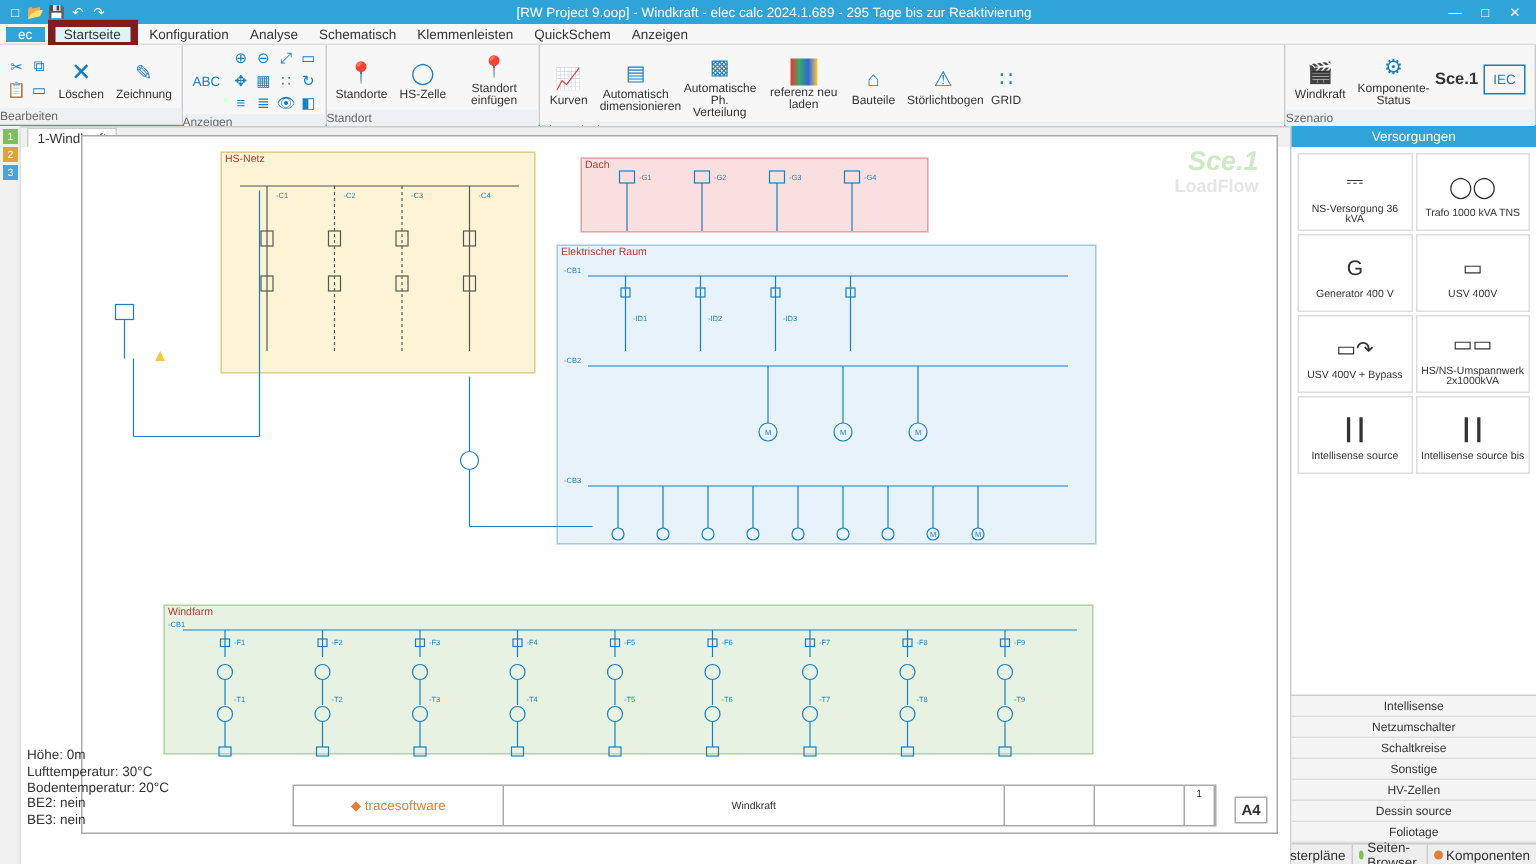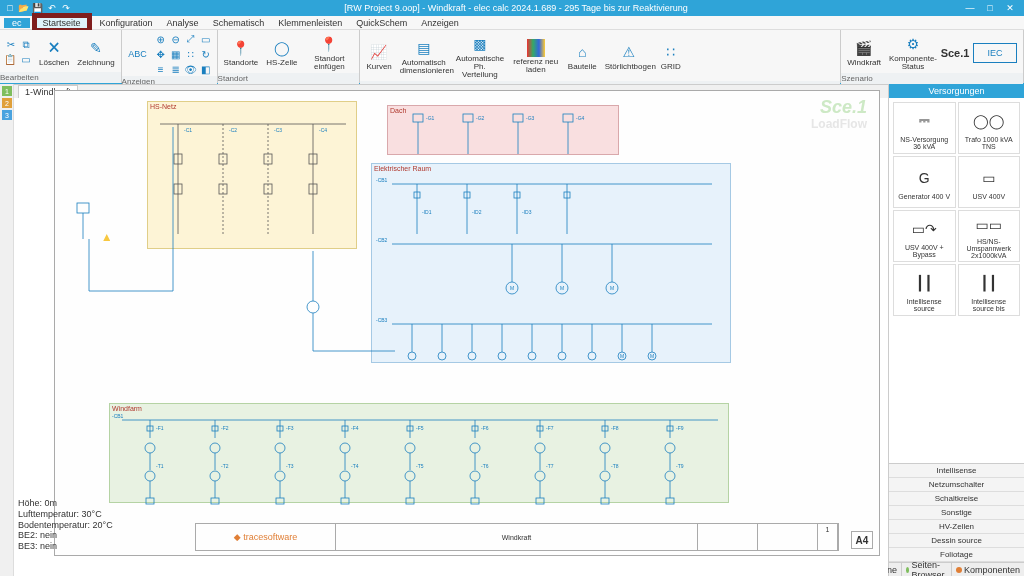--- a/index.html
+++ b/index.html
@@ -35,21 +35,21 @@
 .box-label{position:absolute;left:2px;top:1px;font-size:7px;color:#b0392e}
 .warn{width:7px;height:7px;display:inline-block;background:#f8c840;clip-path:polygon(50% 0,100% 100%,0 100%)}
 .watermark{position:absolute;right:12px;top:6px;font-size:18px;color:#cde9c5;font-weight:bold;font-style:italic}
 .watermark2{position:absolute;right:12px;top:26px;font-size:12px;color:#e6e6e6;font-weight:bold}
 .info{position:absolute;left:4px;bottom:24px;font-size:8px;color:#1a7fbf;line-height:1.2}
 .titleblock{position:absolute;left:140px;bottom:4px;right:40px;height:28px;border:1px solid #aaa;display:flex}
 .titleblock>div{border-right:1px solid #aaa;padding:2px;font-size:7px}
 .a4{position:absolute;right:6px;bottom:6px;width:22px;height:18px;border:1px solid #aaa;display:flex;align-items:center;justify-content:center;font-size:10px;font-weight:bold}
 .sheettabs{height:14px;background:#f0f0f0;display:flex;align-items:center;padding:0 4px;font-size:8px;border-top:1px solid #ccc}
 .sheettab{padding:1px 6px;background:#fff;border:1px solid #ccc;border-bottom:none}
-.sidebar{width:136px;background:#fff;border-left:1px solid #ccc;display:flex;flex-direction:column}
+.sidebar{width:164px;background:#fff;border-left:1px solid #ccc;display:flex;flex-direction:column}
 .side-head{background:#2fa4d8;color:#fff;text-align:center;padding:2px;font-size:9px}
 .palette{flex:1;overflow:hidden}
 .pal-grid{display:grid;grid-template-columns:1fr 1fr;gap:2px;padding:4px}
 .pal-item{border:1px solid #ddd;height:52px;display:flex;flex-direction:column;align-items:center;justify-content:center;gap:1px;padding:2px}
 .pal-item .pico{width:28px;height:28px;display:flex;align-items:center;justify-content:center;color:#333;font-size:14px}
 .pal-item .plbl{font-size:7px;text-align:center;line-height:1}
 .cats{border-top:1px solid #ccc}
 .cat{padding:2px 4px;font-size:8px;background:#f4f4f4;border-bottom:1px solid #ddd;text-align:center;cursor:pointer}
 .right-tabs{height:14px;background:#eee;display:flex;justify-content:flex-end;font-size:8px;border-top:1px solid #ccc}
 .rtab{padding:1px 4px;border-left:1px solid #ccc;display:flex;align-items:center;gap:2px}
@@ -200,21 +200,21 @@
           <span class="lbl">Windkraft</span>
         </div>
       <div class="btn">
           <span class="ico">⚙</span>
           <span class="lbl">Komponente-Status</span>
         </div>
       <div class="btn">
           <span class="ico" style="font-size:11px;font-weight:bold;color:#333">Sce.1</span>
         </div>
       <div class="btn">
-          <span class="ico" style="border:1px solid #1a7fbf;font-size:9px;width:44px">IEC</span>
+          <span class="ico" style="border:1px solid #1a7fbf;font-size:9px;width:28px">IEC</span>
         </div>
     </div>
     <div class="group-label">Szenario</div>
   </div>
 </div>
 
 <div class="main">
   <div class="gutter">
     <span>1</span>
     <span style="background:#e0a03a">2</span>

